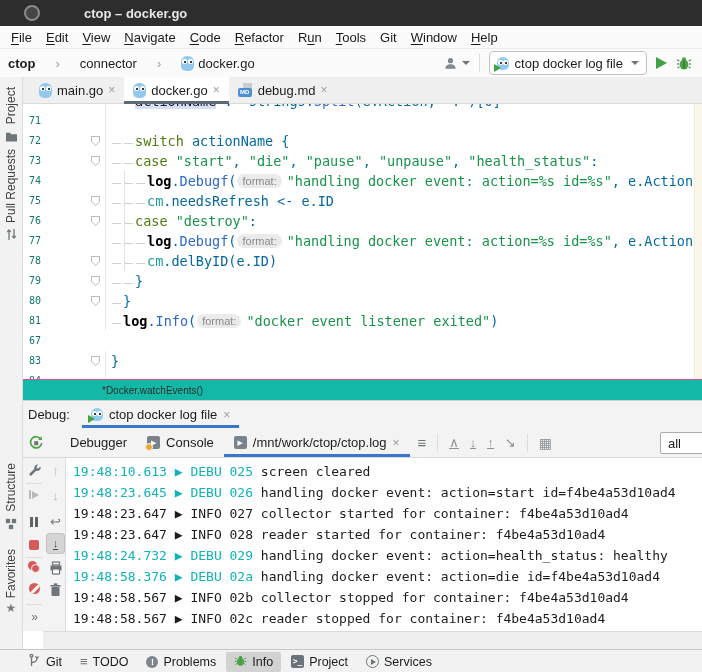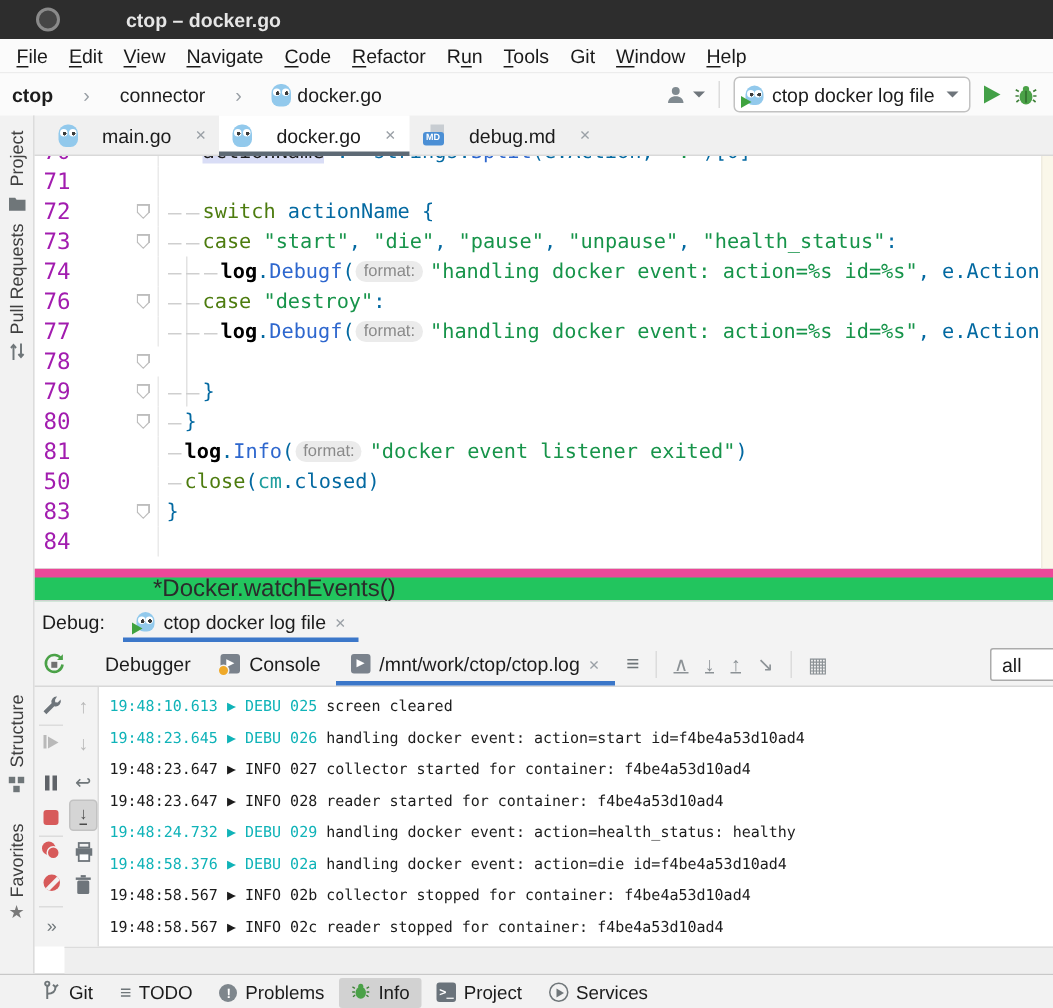--- a/index.html
+++ b/index.html
@@ -56,53 +56,53 @@
   .main{position:relative;height:572px;flex:none}
   .stripe{position:absolute;left:0;top:0;width:22px;height:572px;background:#f2f2f2;
           border-right:1px solid #dcdcdc;z-index:6}
   .stripe-item{position:absolute;left:0;width:22px;display:flex;flex-direction:column;align-items:center;gap:4px;cursor:pointer}
   .stripe-label{writing-mode:vertical-rl;transform:rotate(180deg);font-size:12px;color:#3f3f3f;white-space:nowrap}
   .row-indent{margin-left:22px}
 
   
   .tabbar{height:26px;background:#f0f0f0;border-bottom:1px solid #d9d9d9;display:flex;align-items:stretch;
           padding-left:8px}
-  .etab{display:flex;align-items:center;gap:16px;padding:0 9px;font-size:13px;position:relative;cursor:pointer}
+  .etab{display:flex;align-items:center;gap:5px;padding:0 9px;font-size:13px;position:relative;cursor:pointer}
   .etab.selected{background:#fff}
   .etab.selected::after{content:"";position:absolute;left:0;right:0;bottom:-1px;height:3px;background:#5e6a75}
 
   
   .editor{height:275px;overflow:hidden;background:#fff;position:relative}
   .editor::after{content:"";position:absolute;right:0;top:0;bottom:0;width:7px;background:#faf7ea;
                  border-left:1px solid #efece0}
   .code-rows{margin-top:-13px;position:relative}
   .code-row{display:flex;height:20px;line-height:20px;font-family:"DejaVu Sans Mono",monospace;font-size:13.5px}
-  .ln{width:40px;padding-left:7px;color:#a21caf;font-size:15px;flex:none;cursor:pointer}
+  .ln{width:40px;padding-left:7px;color:#0f766e;font-size:10px;flex:none;cursor:pointer}
   .foldc{width:36px;position:relative;flex:none}
   .pent{position:absolute;right:5px;top:5px;width:9px;height:10px;background:#bdbdbd;cursor:pointer;
         clip-path:polygon(0 0,100% 0,100% 55%,50% 100%,0 55%)}
   .pent::after{content:"";position:absolute;left:1px;right:1px;top:1px;bottom:1px;background:#fff;
         clip-path:polygon(0 0,100% 0,100% 55%,50% 100%,0 55%)}
   .codec{flex:1;border-left:1px solid #eaeaea;padding-left:5px;white-space:pre;overflow:hidden}
   .tabw{display:inline-block;width:12px;height:10px;position:relative}
   .tabw::after{content:"";position:absolute;left:1px;right:2px;top:7px;border-top:1px solid #cfcfcf}
   .tok-p{color:#0369a1}
   .tok-k{color:#4d7c0f}
   .tok-s{color:#17944a}
   .tok-r{color:#1f9e9e}
   .tok-fn{color:#2e67ce}
   .tok-b{color:#000;font-weight:bold}
   .tok-hl{color:#1c1c1c;background:#d9ddf6}
   .tok-h{background:#ebebeb;color:#8a8a8a;border-radius:7px;padding:0 5px;margin:0 5px 0 1px;
          font:11px/14px "Liberation Sans",sans-serif;display:inline-block;vertical-align:1px}
   .iguide{position:absolute;left:102px;top:80px;height:100px;border-left:1px solid #e2e2e2}
 
   
-  .sticky{height:22px;background:#22c55e;border-top:6px solid #ec4899;border-bottom:1px solid #cfcfcf;
-          box-sizing:border-box;display:flex;align-items:center;padding-left:80px;font-size:16px;color:#2b2b2b}
+  .sticky{height:22px;background:#14b8a6;border-top:1px solid #ec4899;border-bottom:1px solid #cfcfcf;
+          box-sizing:border-box;display:flex;align-items:center;padding-left:80px;font-size:10px;color:#2b2b2b}
 
   
   .dbg-header{height:27px;background:#f3f3f3;display:flex;align-items:stretch;padding-left:4px}
   .dbg-label{align-self:center;font-size:13px;padding:0 12px 0 2px}
   .dtab{display:flex;align-items:center;gap:6px;padding:0 9px;position:relative;font-size:13px;cursor:pointer}
   .dtab.selected::after{content:"";position:absolute;left:0;right:0;bottom:0;height:3px;background:#3b77c9}
 
   
   .dbg-toolbar{height:30px;background:#f3f3f3;border-bottom:1px solid #d8d8d8;box-sizing:border-box;
                display:flex;align-items:center;padding-left:38px;position:relative}
@@ -132,21 +132,21 @@
   .bpico .c2{position:absolute;right:0;bottom:0;width:7px;height:7px;border-radius:50%;background:#d75a5a;border:1px solid #f3f3f3}
   .muteico{width:11px;height:11px;border-radius:50%;background:#d75a5a;position:relative;overflow:hidden}
   .muteico::after{content:"";position:absolute;left:-2px;top:4.5px;width:16px;height:2.5px;background:#f3f3f3;transform:rotate(-45deg)}
   .grayarrow{font-size:13px;color:#b9b9b9}
   .selbox{width:19px;height:19px;background:#d5d5d5;border:1px solid #c2c2c2;border-radius:3px;
           display:flex;align-items:center;justify-content:center}
   .se-glyph{font-size:11px;color:#4a4a4a;border-bottom:1.5px solid #4a4a4a;line-height:11px}
   .more{font-size:12px;color:#6f7679;letter-spacing:-1px}
 
   .logarea{flex:1;overflow:hidden;padding:3px 0 0 7px;font-family:"DejaVu Sans Mono",monospace;
-           font-size:10px;line-height:21px;white-space:pre}
+           font-size:13px;line-height:21px;white-space:pre}
   .lrow .pref.debu{color:#10b3b8}
   .lrow .pref.info{color:#1c1c1c}
   .lrow .msg{color:#1c1c1c}
 
   .dbg-strip{height:18px;background:#efefef;border-top:1px solid #dcdcdc;box-sizing:border-box;margin-left:43px}
 
   
   .statusbar{height:24px;background:#f2f2f2;border-top:1px solid #c8c8c8;box-sizing:border-box;
              display:flex;align-items:center;padding-left:20px;gap:2px;font-size:12.5px;flex:none}
   .sitem{display:flex;align-items:center;gap:5px;padding:2px 8px;border-radius:2px;cursor:pointer;white-space:nowrap}
@@ -308,36 +308,44 @@
               <span class="pent"></span>
             </span>
             <span class="codec"><span class="tabw"></span><span class="tabw"></span><span class="tok-k">case</span><span class="tok-p"> </span><span class="tok-s">"start"</span><span class="tok-p">, </span><span class="tok-s">"die"</span><span class="tok-p">, </span><span class="tok-s">"pause"</span><span class="tok-p">, </span><span class="tok-s">"unpause"</span><span class="tok-p">, </span><span class="tok-s">"health_status"</span><span class="tok-p">:</span></span>
           </div>
           <div class="code-row">
             <span class="ln">74</span>
             <span class="foldc"></span>
             <span class="codec"><span class="tabw"></span><span class="tabw"></span><span class="tabw"></span><span class="tok-b">log</span><span class="tok-p">.</span><span class="tok-fn">Debugf</span><span class="tok-p">(</span><span class="tok-h">format:</span><span class="tok-s">"handling docker event: action=%s id=%s"</span><span class="tok-p">, e.Action, e.ID)</span></span>
           </div>
           <div class="code-row">
+            <span class="ln">75</span>
+            <span class="foldc">
+              <span class="pent"></span>
+            </span>
+            <span class="codec"><span class="tabw"></span><span class="tabw"></span><span class="tabw"></span><span class="tok-r">cm</span><span class="tok-p">.needsRefresh &lt;- e.ID</span></span>
+          </div>
+          <div class="code-row">
             <span class="ln">76</span>
             <span class="foldc">
               <span class="pent"></span>
             </span>
             <span class="codec"><span class="tabw"></span><span class="tabw"></span><span class="tok-k">case</span><span class="tok-p"> </span><span class="tok-s">"destroy"</span><span class="tok-p">:</span></span>
           </div>
           <div class="code-row">
             <span class="ln">77</span>
             <span class="foldc"></span>
             <span class="codec"><span class="tabw"></span><span class="tabw"></span><span class="tabw"></span><span class="tok-b">log</span><span class="tok-p">.</span><span class="tok-fn">Debugf</span><span class="tok-p">(</span><span class="tok-h">format:</span><span class="tok-s">"handling docker event: action=%s id=%s"</span><span class="tok-p">, e.Action, e.ID)</span></span>
           </div>
           <div class="code-row">
             <span class="ln">78</span>
             <span class="foldc">
               <span class="pent"></span>
             </span>
+            <span class="codec"><span class="tabw"></span><span class="tabw"></span><span class="tabw"></span><span class="tok-r">cm</span><span class="tok-p">.delByID(e.ID)</span></span>
           </div>
           <div class="code-row">
             <span class="ln">79</span>
             <span class="foldc">
               <span class="pent"></span>
             </span>
             <span class="codec"><span class="tabw"></span><span class="tabw"></span><span class="tok-p">}</span></span>
           </div>
           <div class="code-row">
             <span class="ln">80</span>
@@ -345,23 +353,22 @@
               <span class="pent"></span>
             </span>
             <span class="codec"><span class="tabw"></span><span class="tok-p">}</span></span>
           </div>
           <div class="code-row">
             <span class="ln">81</span>
             <span class="foldc"></span>
             <span class="codec"><span class="tabw"></span><span class="tok-b">log</span><span class="tok-p">.</span><span class="tok-fn">Info</span><span class="tok-p">(</span><span class="tok-h">format:</span><span class="tok-s">"docker event listener exited"</span><span class="tok-p">)</span></span>
           </div>
           <div class="code-row">
-            <span class="ln">50</span>
-            <span class="foldc"></span>
-            <span class="codec"><span class="tabw"></span><span class="tok-k">close</span><span class="tok-p">(</span><span class="tok-r">cm</span><span class="tok-p">.closed)</span></span>
+            <span class="ln">67</span>
+            <span class="foldc"></span>
           </div>
           <div class="code-row">
             <span class="ln">83</span>
             <span class="foldc">
               <span class="pent"></span>
             </span>
             <span class="codec"><span class="tok-p">}</span></span>
           </div>
           <div class="code-row">
             <span class="ln">84</span>

